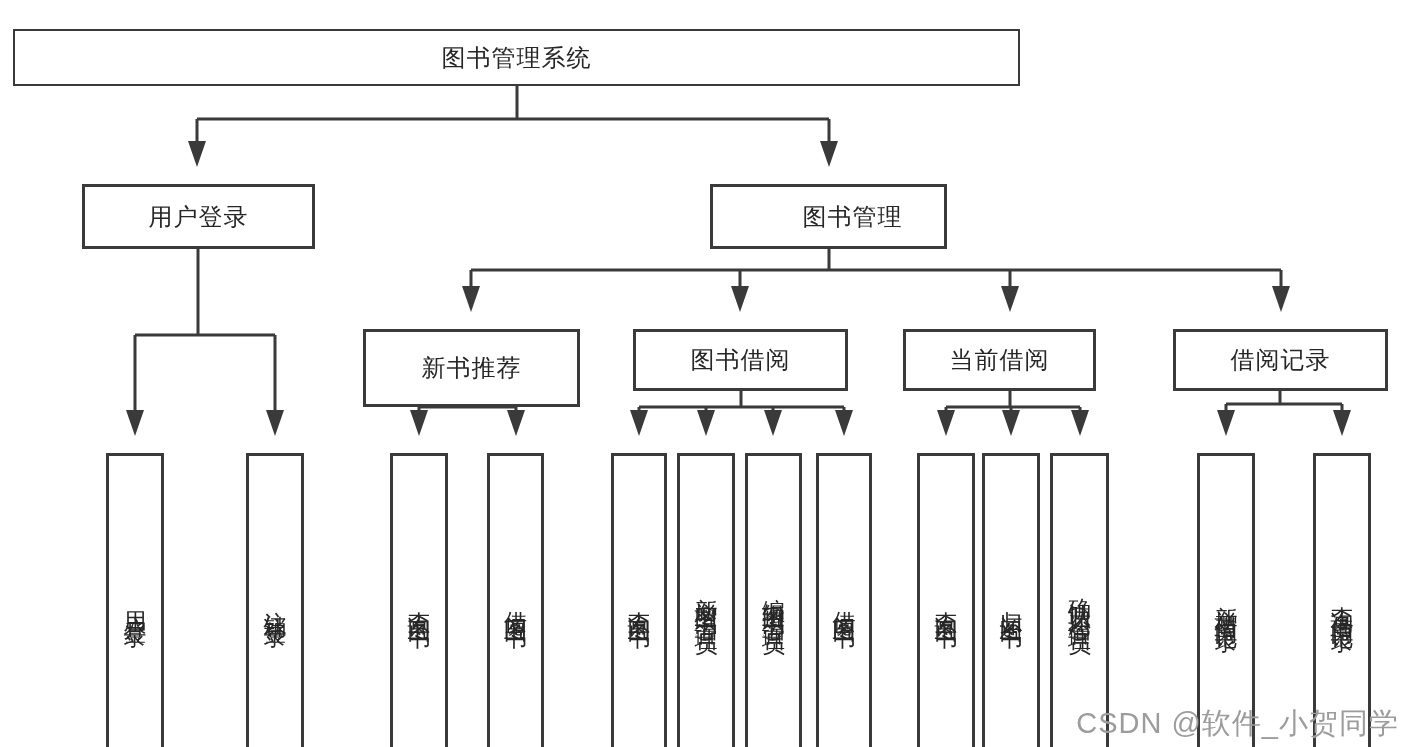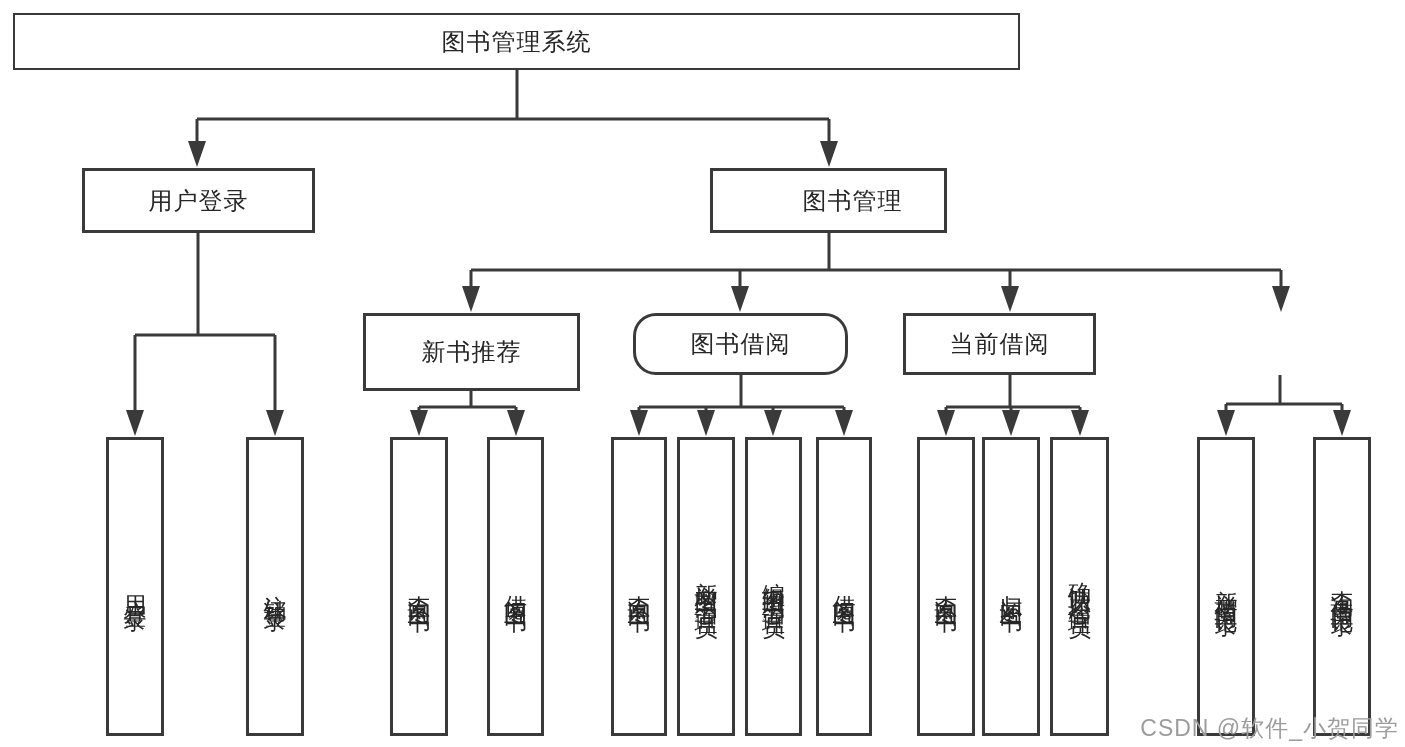--- a/index.html
+++ b/index.html
@@ -6,30 +6,30 @@
   .canvas {
     position:relative; width:1405px; height:747px; background:#ffffff;
     font-family:"Liberation Sans", sans-serif; overflow:hidden;
   }
   .connectors { position:absolute; left:0; top:0; }
   .box {
     position:absolute; box-sizing:border-box;
     border:3px solid #3a3a3a; background:#ffffff;
     display:flex; align-items:center; justify-content:center;
     color:#262626; font-size:24px; letter-spacing:1px;
-    text-align:center; z-index:2;
+    text-align:center; z-index:2;margin-top:16px;
   }
   .root-box { border-width:2px; }
   .vert {
     writing-mode:vertical-rl; text-orientation:mixed;
     font-size:23px; letter-spacing:5px; line-height:1; padding:6px 0;
   }
   .watermark {
     position:absolute; right:6px; bottom:3px; z-index:5;
-    color:#9c9c9c; font-size:23px; letter-spacing:1px; white-space:nowrap;
+    color:#9c9c9c; font-size:29px; letter-spacing:1px; white-space:nowrap;
   }
 </style>
 </head>
 <body>
 
 <div class="canvas">
 
   <svg class="connectors" width="1405" height="747" viewBox="0 0 1405 747" aria-hidden="true">
     <g stroke="#3a3a3a" stroke-width="3" fill="none">
 
@@ -69,22 +69,23 @@
       <polygon points="1333,410 1351,410 1342,436"></polygon>
     </g>
   </svg>
 
   <div class="box root-box" style="left:13px; top:13px; width:1007px; height:57px;">图书管理系统</div>
 
   <div class="box" style="left:82px; top:168px; width:233px; height:65px;">用户登录</div>
   <div class="box" style="left:710px; top:168px; width:237px; height:65px;padding-left:48px;">图书管理</div>
 
   <div class="box" style="left:363px; top:313px; width:217px; height:78px;">新书推荐</div>
-  <div class="box" style="left:633px; top:313px; width:215px; height:62px;border-radius:23px;">图书借阅</div>
+  <div class="box" style="left:633px; top:313px; width:215px; height:62px;">图书借阅</div>
   <div class="box" style="left:903px; top:313px; width:193px; height:62px;">当前借阅</div>
+  <div class="box" style="left:1173px; top:313px; width:215px; height:62px;">借阅记录</div>
 
   <div class="box vert" style="left:106px; top:437px; width:58px; height:299px;">用户登录</div>
   <div class="box vert" style="left:246px; top:437px; width:58px; height:299px;">注销登录</div>
 
   <div class="box vert" style="left:390px; top:437px; width:58px; height:299px;">查询图书</div>
   <div class="box vert" style="left:487px; top:437px; width:57px; height:299px;">借阅图书</div>
 
   <div class="box vert" style="left:611px; top:437px; width:56px; height:299px;">查询图书</div>
   <div class="box vert" style="left:677px; top:437px; width:58px; height:299px;">新增图书（管理员）</div>
   <div class="box vert" style="left:745px; top:437px; width:57px; height:299px;">编辑图书（管理员）</div>

